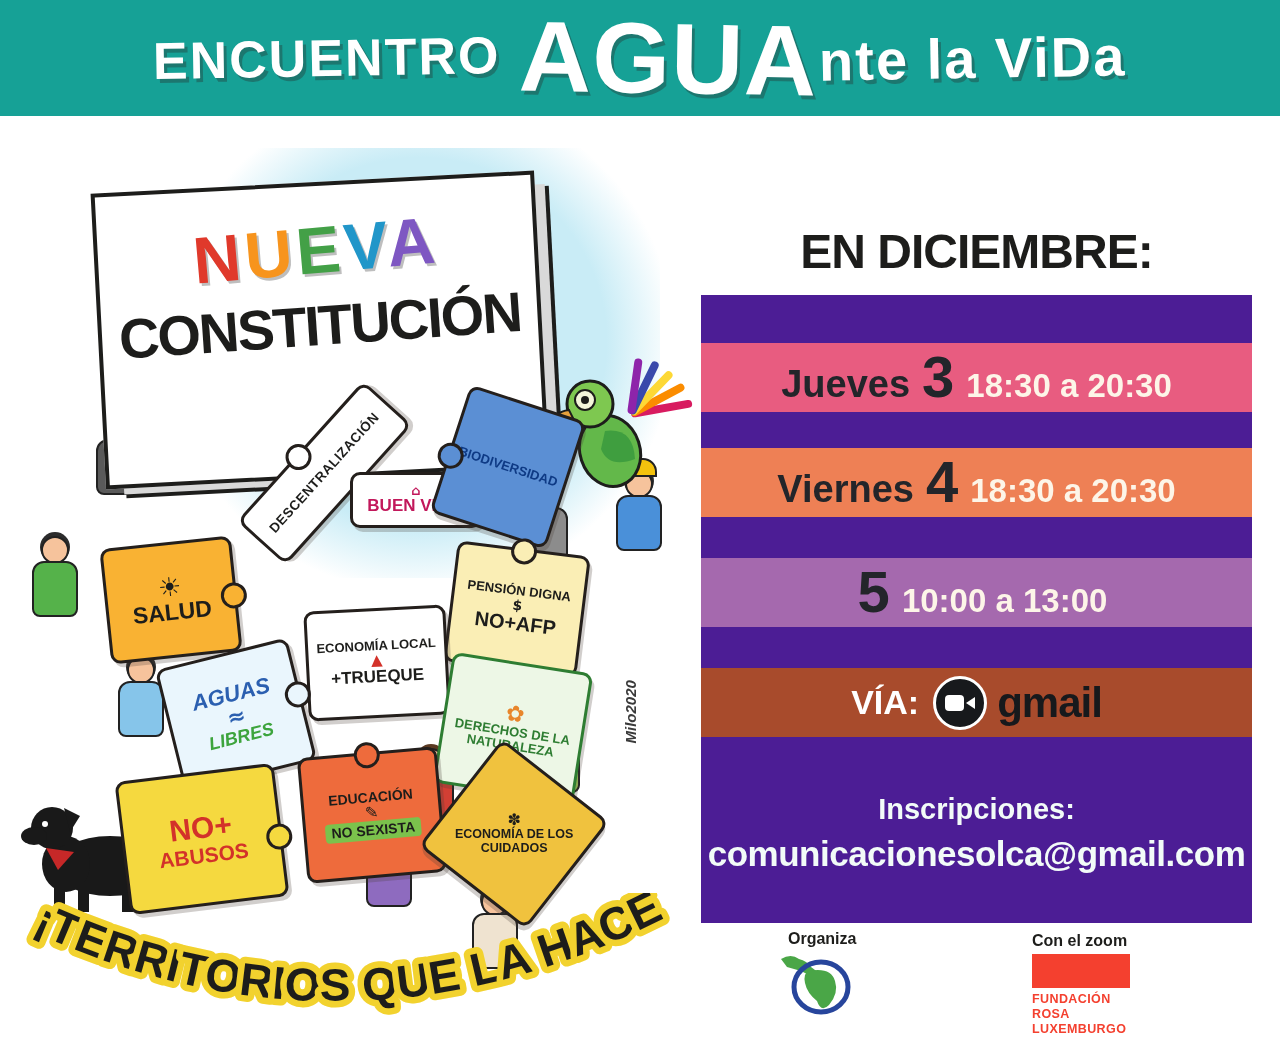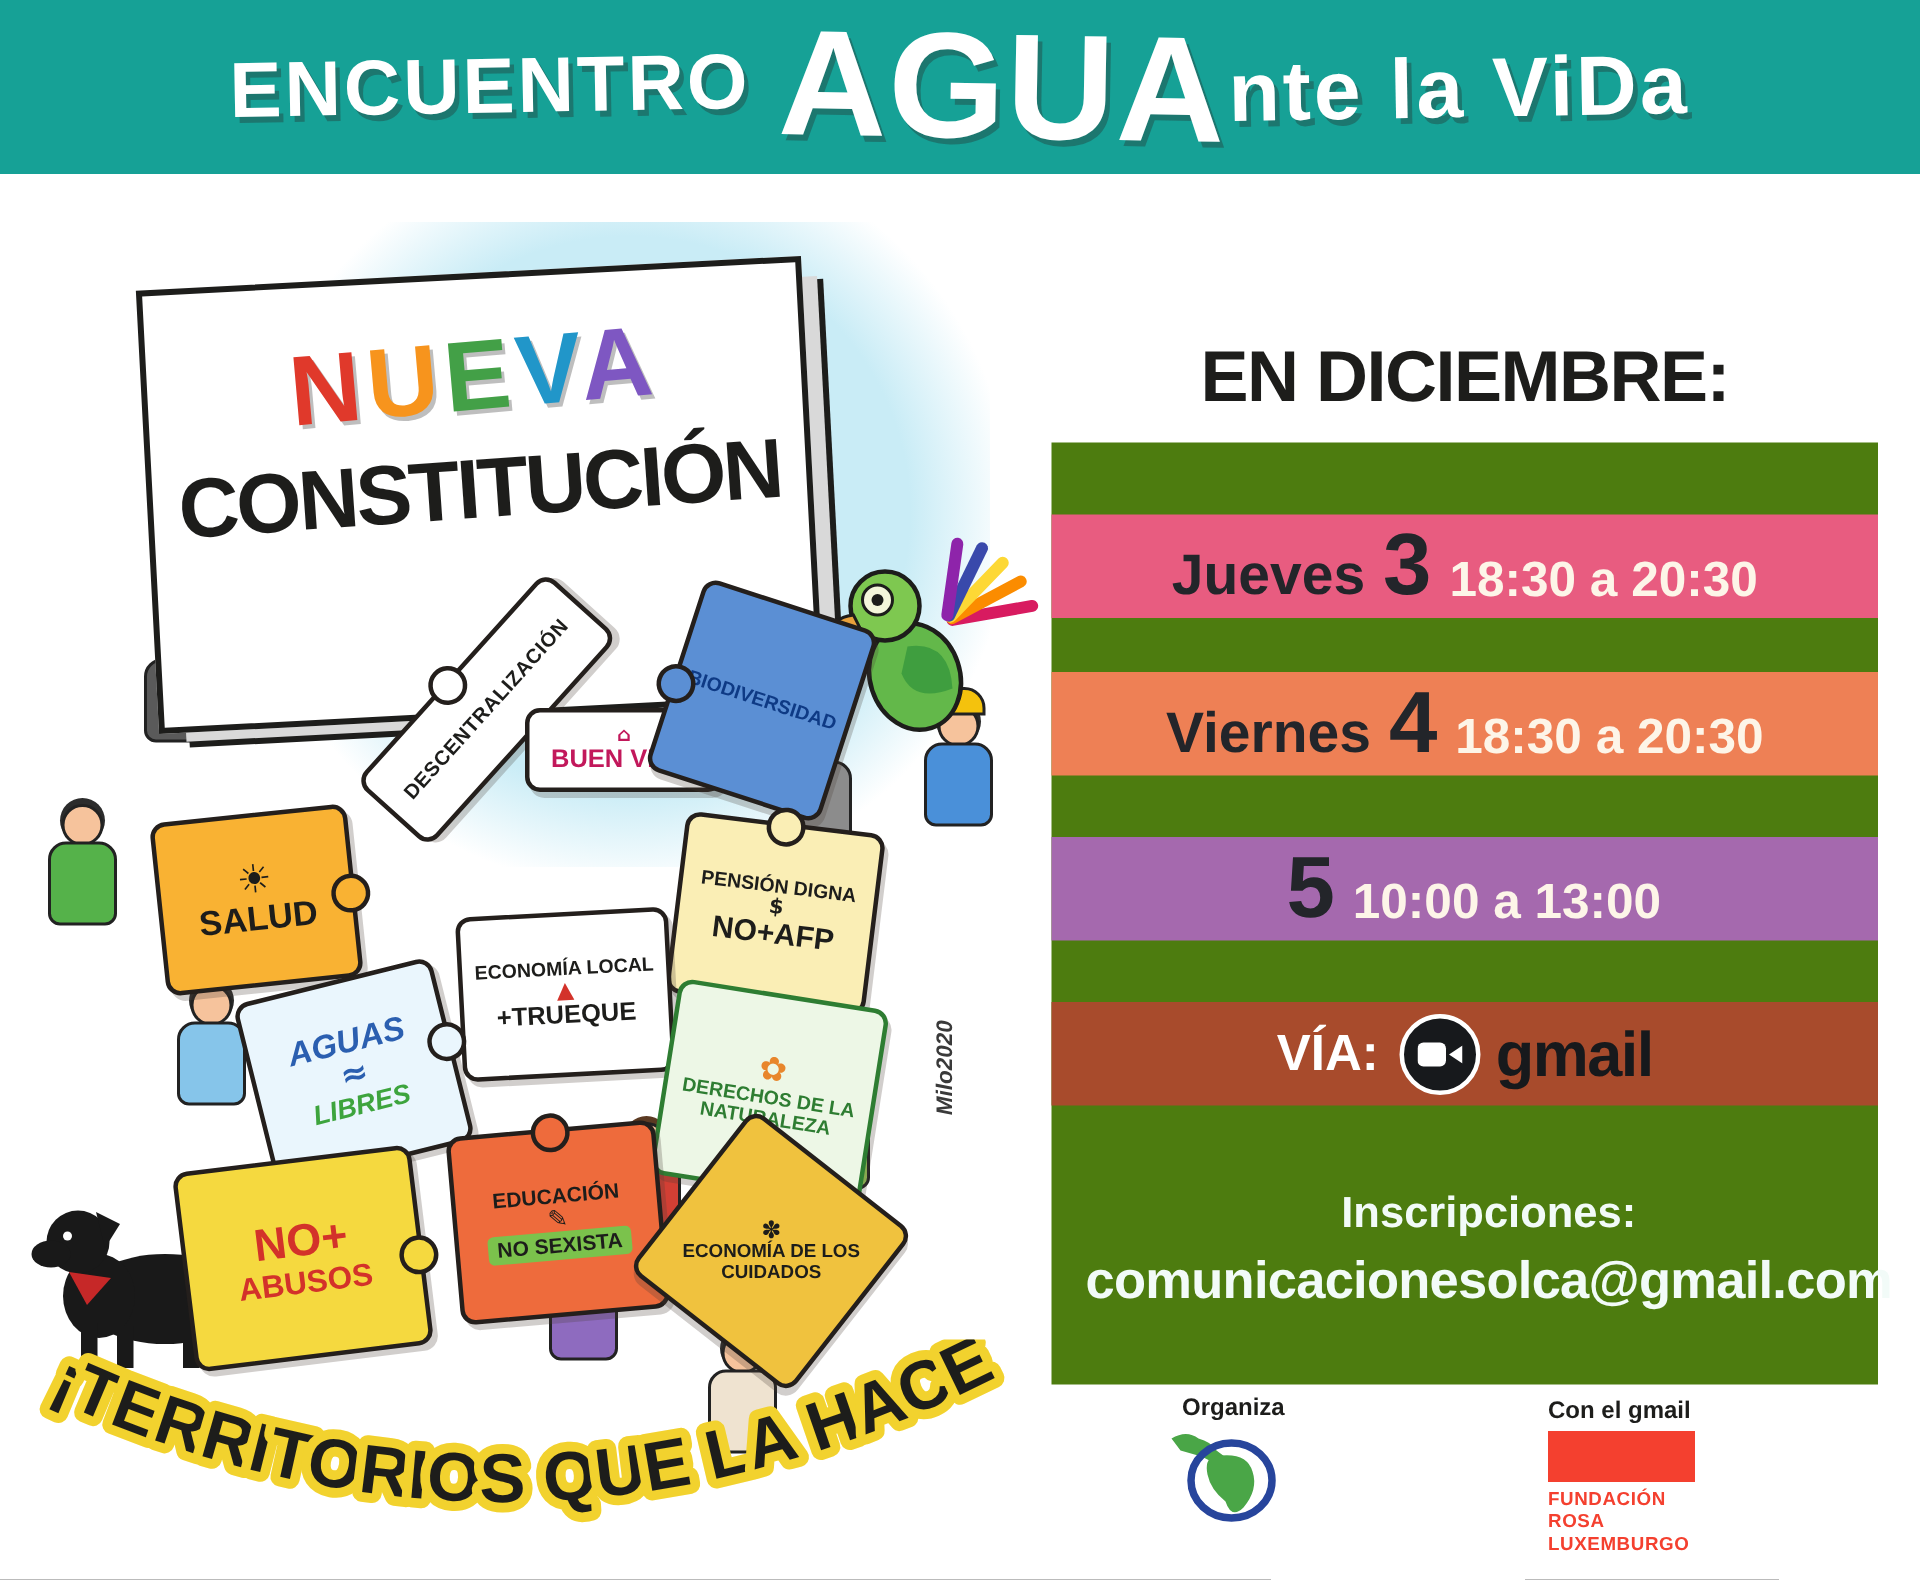--- a/index.html
+++ b/index.html
@@ -52,21 +52,21 @@
   .bar{position:absolute;left:0;width:551px;height:69px;display:flex;align-items:baseline;
        justify-content:center;}
   .bar .day{font-size:38px;font-weight:800;}
   .bar .num{font-size:58px;font-weight:800;margin:0 12px 0 12px;}
   .bar .time{font-size:33px;font-weight:800;align-self:center;margin-top:17px;}
   .via-bar{align-items:center;}
   .via-label{font-size:34px;font-weight:800;color:#ffffff;margin-right:14px;}
   .zoom-badge{width:48px;height:48px;border-radius:50%;background:#17191c;border:3px solid #fff;
               display:flex;align-items:center;justify-content:center;margin-right:10px;}
   .zoom-word{font-size:42px;font-weight:800;letter-spacing:-1px;}
-  .inscr{position:absolute;left:0;top:498px;width:551px;text-align:center;color:#f2fbf8;padding-left:16px;}
+  .inscr{position:absolute;left:0;top:498px;width:551px;text-align:center;color:#f2fbf8;}
   .inscr-label{font-size:29px;font-weight:800;}
   .inscr-email{font-size:35px;font-weight:800;margin-top:8px;letter-spacing:-0.5px;}
 
   
   .org-label{position:absolute;left:788px;top:930px;font-size:16px;font-weight:800;color:#1d1d1b;}
   .olca-logo{position:absolute;left:775px;top:951px;}
   .olca-text{position:absolute;left:862px;top:976px;font-size:11.5px;font-weight:bold;
              color:#3f4646;line-height:1.3;letter-spacing:0.4px;white-space:pre-line;}
   .apoyo-label{position:absolute;left:1032px;top:932px;font-size:16px;font-weight:800;color:#1d1d1b;}
   .frl-box{position:absolute;left:1032px;top:954px;width:98px;height:34px;}
@@ -253,21 +253,21 @@
           <path id="arcPath" d="M 22 38 Q 345 188 668 18" fill="none"></path>
         </defs>
       <text font-size="46" font-weight="bold" font-family="Liberation Sans, DejaVu Sans, sans-serif" stroke-width="13" paint-order="stroke" stroke-linejoin="round" stroke-linecap="round" fill="#1d1d1b" stroke="#f2d22e">
         <textPath href="#arcPath">¡TERRITORIOS QUE LA HACEN!</textPath>
       </text>
     </svg>
   </div>
 
   <div class="diciembre">EN DICIEMBRE:</div>
 
-  <div class="panel" style="background: #4d7c0f;">
+  <div class="panel" style="background: #4c1d95;">
 
     <div class="bar" style="top: 48px; background: rgb(232, 92, 128);">
       <span class="day" style="color: rgb(35, 37, 42);">Jueves</span>
       <span class="num" style="color: rgb(35, 37, 42);">3</span>
       <span class="time" style="color: rgb(253, 245, 232);">18:30 a 20:30</span>
     </div>
 
     <div class="bar" style="top: 153px; background: rgb(238, 128, 85);">
       <span class="day" style="color: rgb(35, 37, 42);">Viernes</span>
       <span class="num" style="color: rgb(35, 37, 42);">4</span>
@@ -297,19 +297,19 @@
   </div>
 
   <div class="org-label">Organiza</div>
 
   <svg class="olca-logo" width="85" height="66" viewBox="0 0 85 66">
     <path d="M6,8 q10,-6 18,0 q8,2 12,8 l8,6 l-6,4 l-12,-6 l-14,-4 z" fill="#4aa647"></path>
     <ellipse cx="46" cy="36" rx="27" ry="25" fill="none" stroke="#27459c" stroke-width="5"></ellipse>
     <path d="M34,20 q22,-4 26,10 q4,12 -6,24 q-8,8 -12,-4 q-10,-8 -12,-18 q-2,-10 4,-12 z" fill="#4aa647"></path>
   </svg>
 
-  <div class="apoyo-label">Con el gmail</div>
+  <div class="apoyo-label">Con el zoom</div>
   <div class="frl-box" style="background: rgb(244, 64, 47);"></div>
   <div class="frl-text" style="color: rgb(244, 64, 47);">FUNDACIÓN
 ROSA
 LUXEMBURGO</div>
 
 </div>
 
 </body></html>

